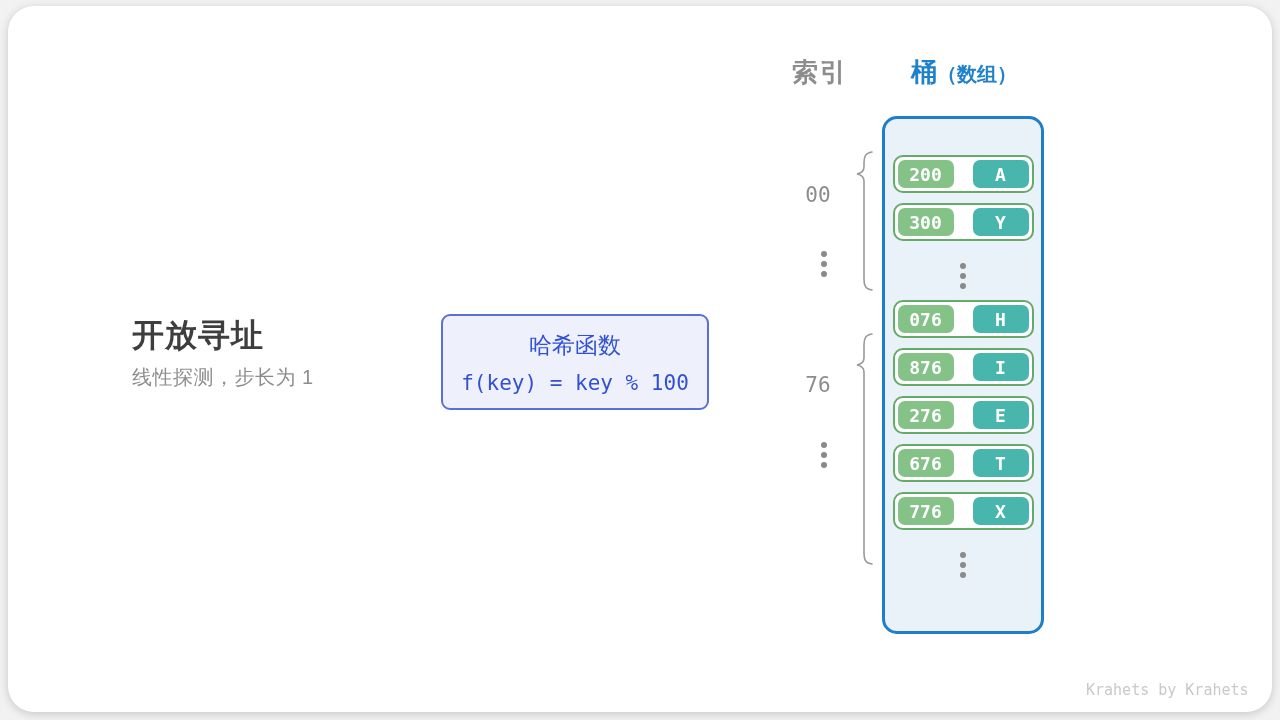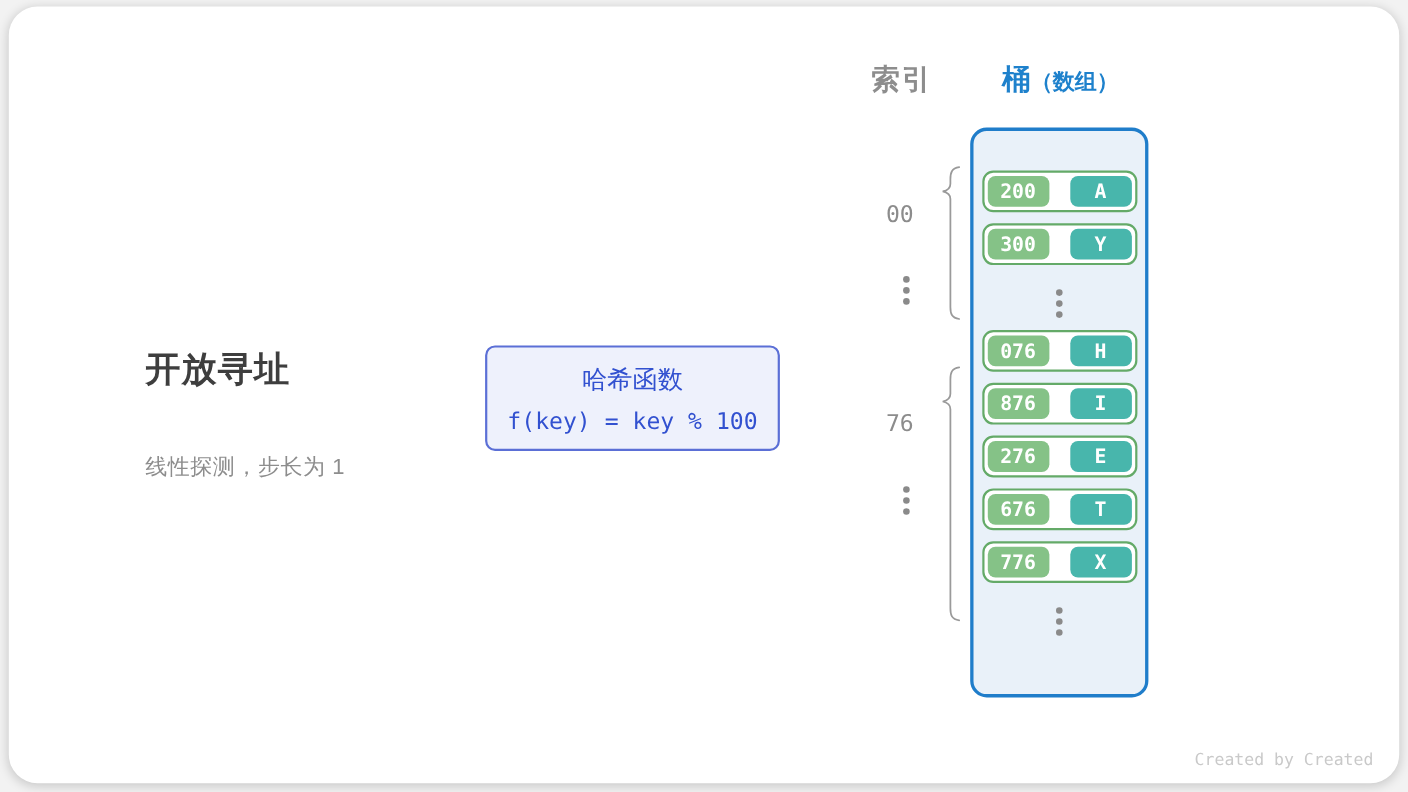--- a/index.html
+++ b/index.html
@@ -12,21 +12,21 @@
     background:#ffffff;border-radius:26px;
     box-shadow:0 2px 10px rgba(0,0,0,0.18);
   }
   
   .title{
     position:absolute;left:124px;top:308px;
     font-size:32px;font-weight:700;color:#3e3e3e;letter-spacing:1px;
   }
   .subtitle{
     position:absolute;left:124px;top:358px;
-    font-size:20px;color:#8d8d8d;letter-spacing:0.5px;margin-top:47px;
+    font-size:20px;color:#8d8d8d;letter-spacing:0.5px;
   }
   
   .hash-box{
     position:absolute;left:433px;top:297px;width:268px;height:96px;
     background:#eef1fc;border:2px solid #5b6fd6;border-radius:9px;
     display:flex;flex-direction:column;align-items:center;justify-content:center;
     gap:10px;box-sizing:border-box;margin-top:11px;
   }
   .hash-title{font-size:23px;color:#3251d0;font-weight:500;}
   .hash-formula{
@@ -161,15 +161,15 @@
           <div class="pill key">776</div>
           <div class="pill val">X</div>
         </div>
         <div class="dots-block">
           <div class="dot"></div>
           <div class="dot"></div>
           <div class="dot"></div>
         </div>
       </div>
 
-    <div class="watermark">Created by Created</div>
+    <div class="watermark">Krahets by Krahets</div>
   </div>
 </div>
 
 </body></html>

